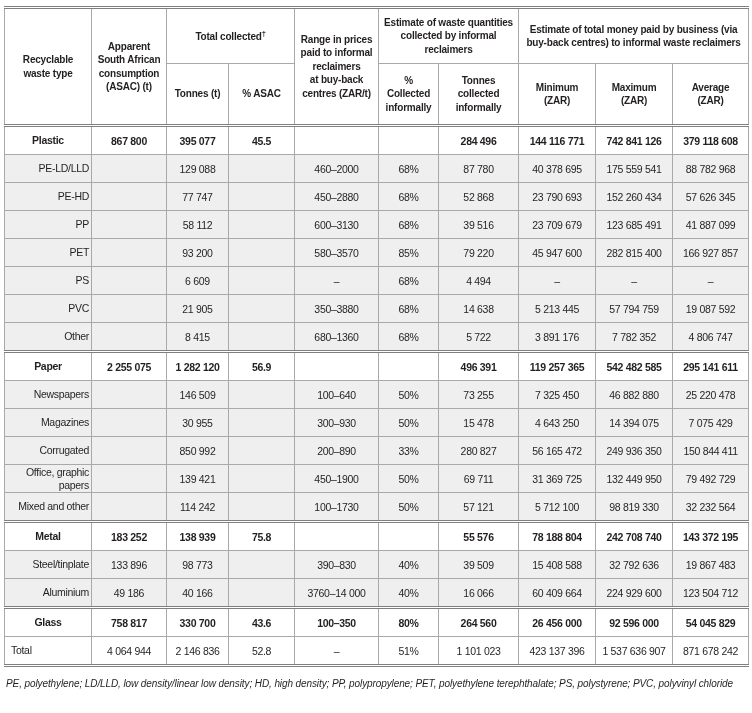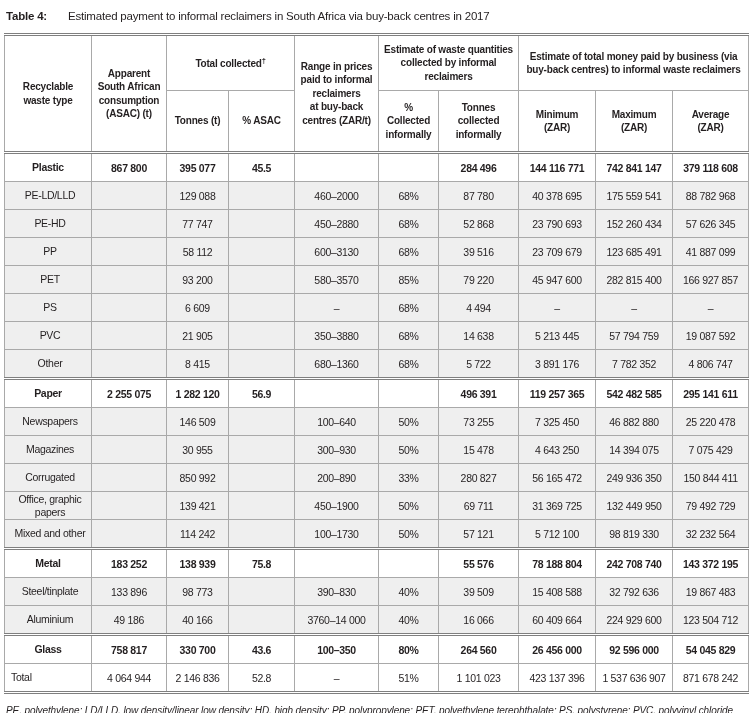--- a/index.html
+++ b/index.html
@@ -39,41 +39,37 @@
   thead tr.sub-row th  { height:56px; }
   thead tr.sub-row th  { border-bottom:3px double #7f7f7f; }
   thead th.span-both   { border-bottom:3px double #7f7f7f; }
   thead th sup { font-size:7.5px; vertical-align:super; }
 
   tbody td {
     font-size:10.5px; text-align:center; vertical-align:middle;
     height:25px; padding:1px 2px; white-space:nowrap;
     letter-spacing:-0.3px; background:transparent;
   }
-  tbody td.label { text-align:center; padding-left:6px; white-space:normal; line-height:1.2; }
+  tbody td.label { text-align:right; padding-left:6px; white-space:normal; line-height:1.2; }
   tr.row-sub td { background:#efefef; }
   tr.row-category td { font-weight:bold; }
   tr.row-category td.label { text-align:center; padding-left:2px; }
   tr.row-total td { font-weight:normal; }
   tr.row-total td.label { text-align:left; }
   tr.rule-double td { border-top:3px double #7f7f7f; }
 
   
   .notes { margin:9px 2px 0 2px; font-style:italic; font-size:10px; line-height:1.6; letter-spacing:-0.1px; }
   .notes p { margin:0 0 2px 0; }
 </style>
 </head>
 <body>
 
 <div class="page">
 
-  <div class="title-row">
-    <span class="title-label">Table 4:</span>
-    <span class="title-text">Estimated payment to informal reclaimers in South Africa via buy-back centres in 2017</span>
-  </div>
 
   <table>
     <colgroup>
       <col style="width:87px">
         <col style="width:75px">
         <col style="width:62px">
         <col style="width:66px">
       <col style="width:84px">
         <col style="width:60px">
         <col style="width:80px">
@@ -121,21 +117,21 @@
     <tbody>
         <tr class="row-category rule-double">
           <td class="label">Plastic</td>
           <td class="num">867 800</td>
           <td class="num">395 077</td>
           <td class="num">45.5</td>
           <td class="num"></td>
           <td class="num"></td>
           <td class="num">284 496</td>
           <td class="num">144 116 771</td>
-          <td class="num">742 841 147</td>
+          <td class="num">742 841 126</td>
           <td class="num">379 118 608</td>
         </tr>
         <tr class="row-sub">
           <td class="label">PE-LD/LLD</td>
           <td class="num"></td>
           <td class="num">129 088</td>
           <td class="num"></td>
           <td class="num">460–2000</td>
           <td class="num">68%</td>
           <td class="num">87 780</td>

